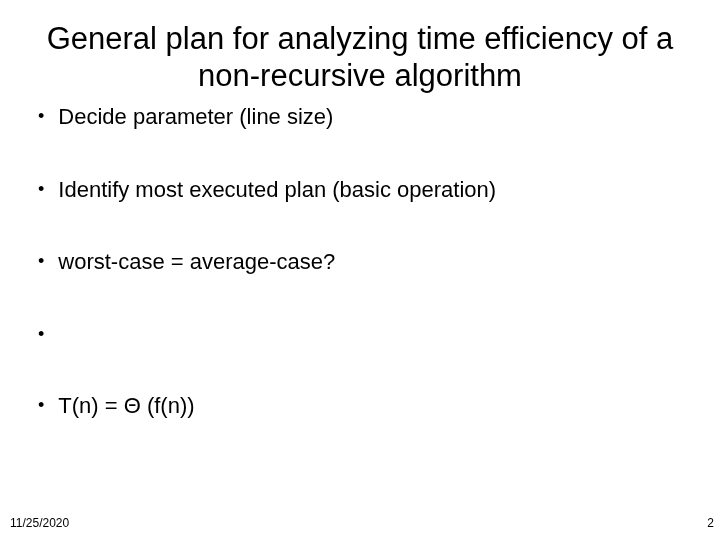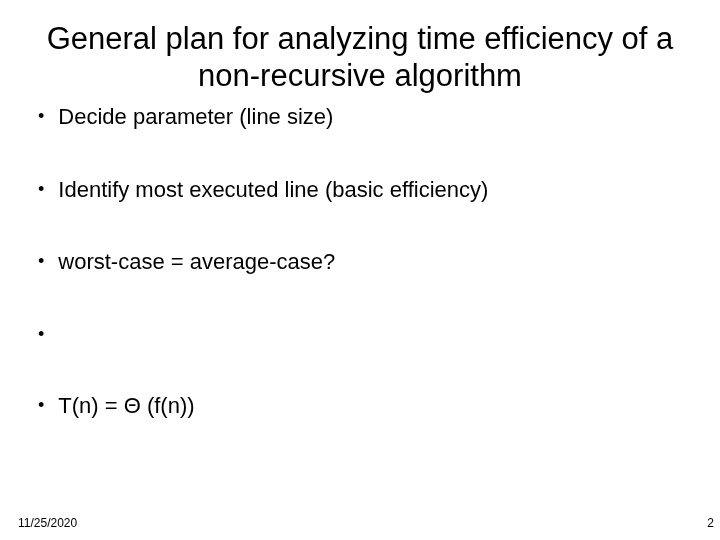--- a/index.html
+++ b/index.html
@@ -64,42 +64,42 @@
       bottom: 10px;
       left: 0;
       right: 0;
       width: 100%;
       font-size: 12px;
       color: #000000;
       padding: 0 10px;
     }
     .footer-date {
       position: absolute;
-      left: 18px;
+      left: 10px;
       bottom: 0;
     }
     .footer-page {
       position: absolute;
       right: 6px;
       bottom: 0;
     }
   </style>
 </head>
 <body>
 
 <div class="slide">
   <h1 class="title">General plan for analyzing time efficiency of a non-recursive algorithm</h1>
   <div class="content">
     <div class="bullet-item">
       <span class="bullet-marker">•</span>
       <span class="bullet-text">Decide parameter (line size)</span>
     </div>
     <div class="bullet-item">
       <span class="bullet-marker">•</span>
-      <span class="bullet-text">Identify most executed line (basic efficiency)</span>
+      <span class="bullet-text">Identify most executed plan (basic operation)</span>
     </div>
     <div class="bullet-item">
       <span class="bullet-marker">•</span>
       <span class="bullet-text">worst-case = average-case?</span>
     </div>
     <div class="bullet-item">
       <span class="bullet-marker">•</span>
     </div>
     <div class="bullet-item">
       <span class="bullet-marker">•</span>

